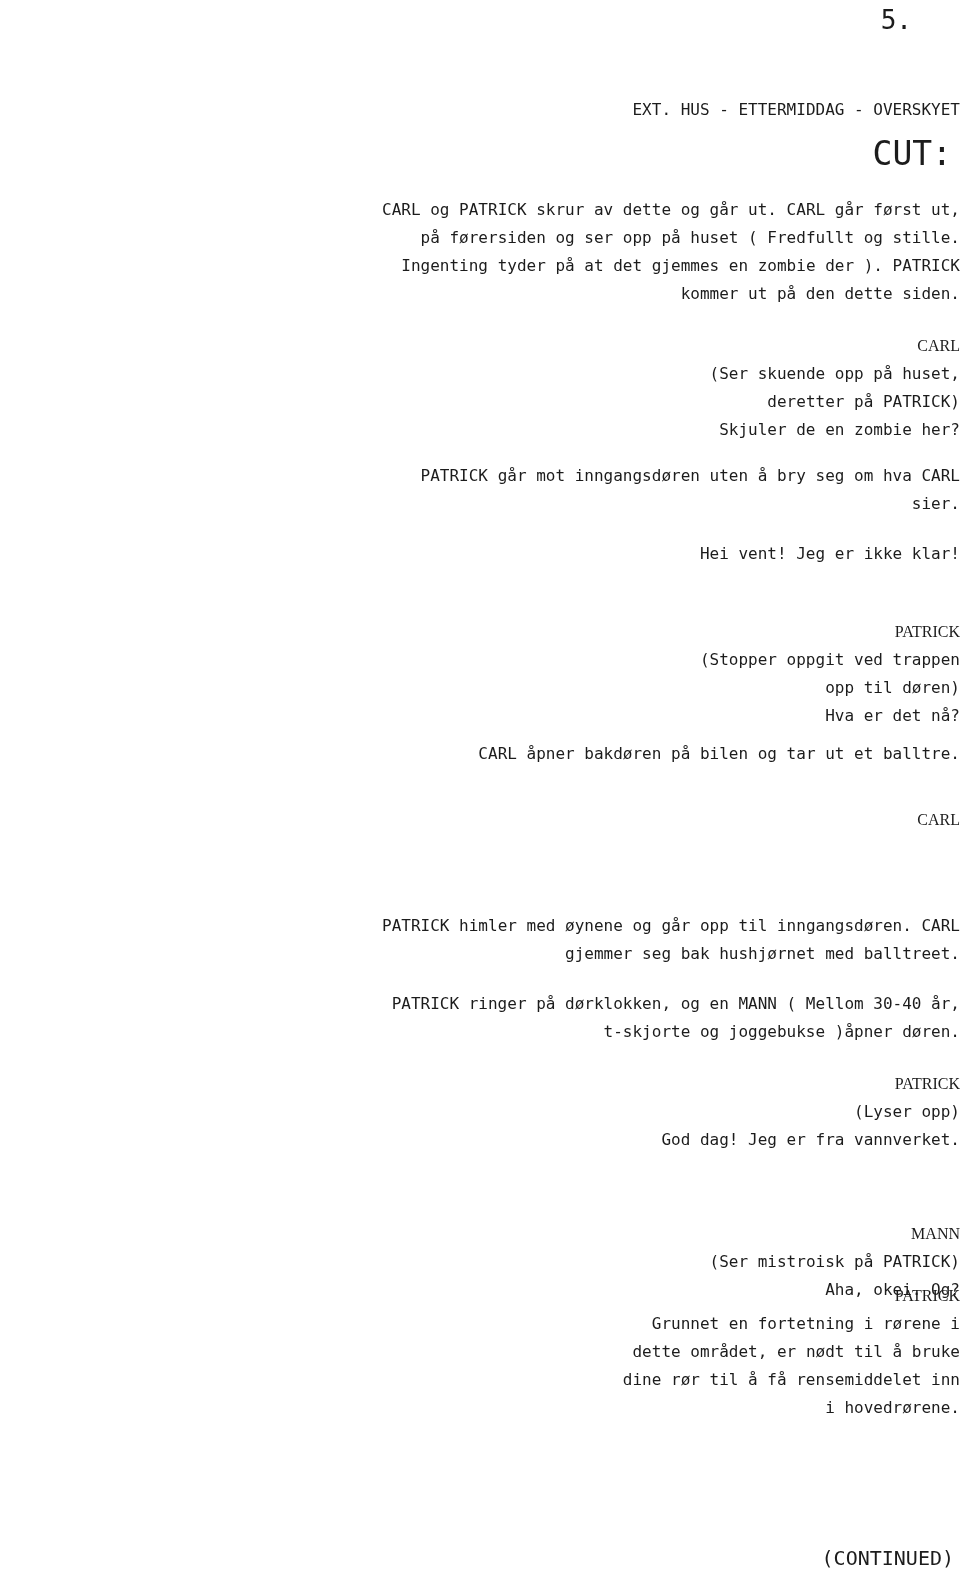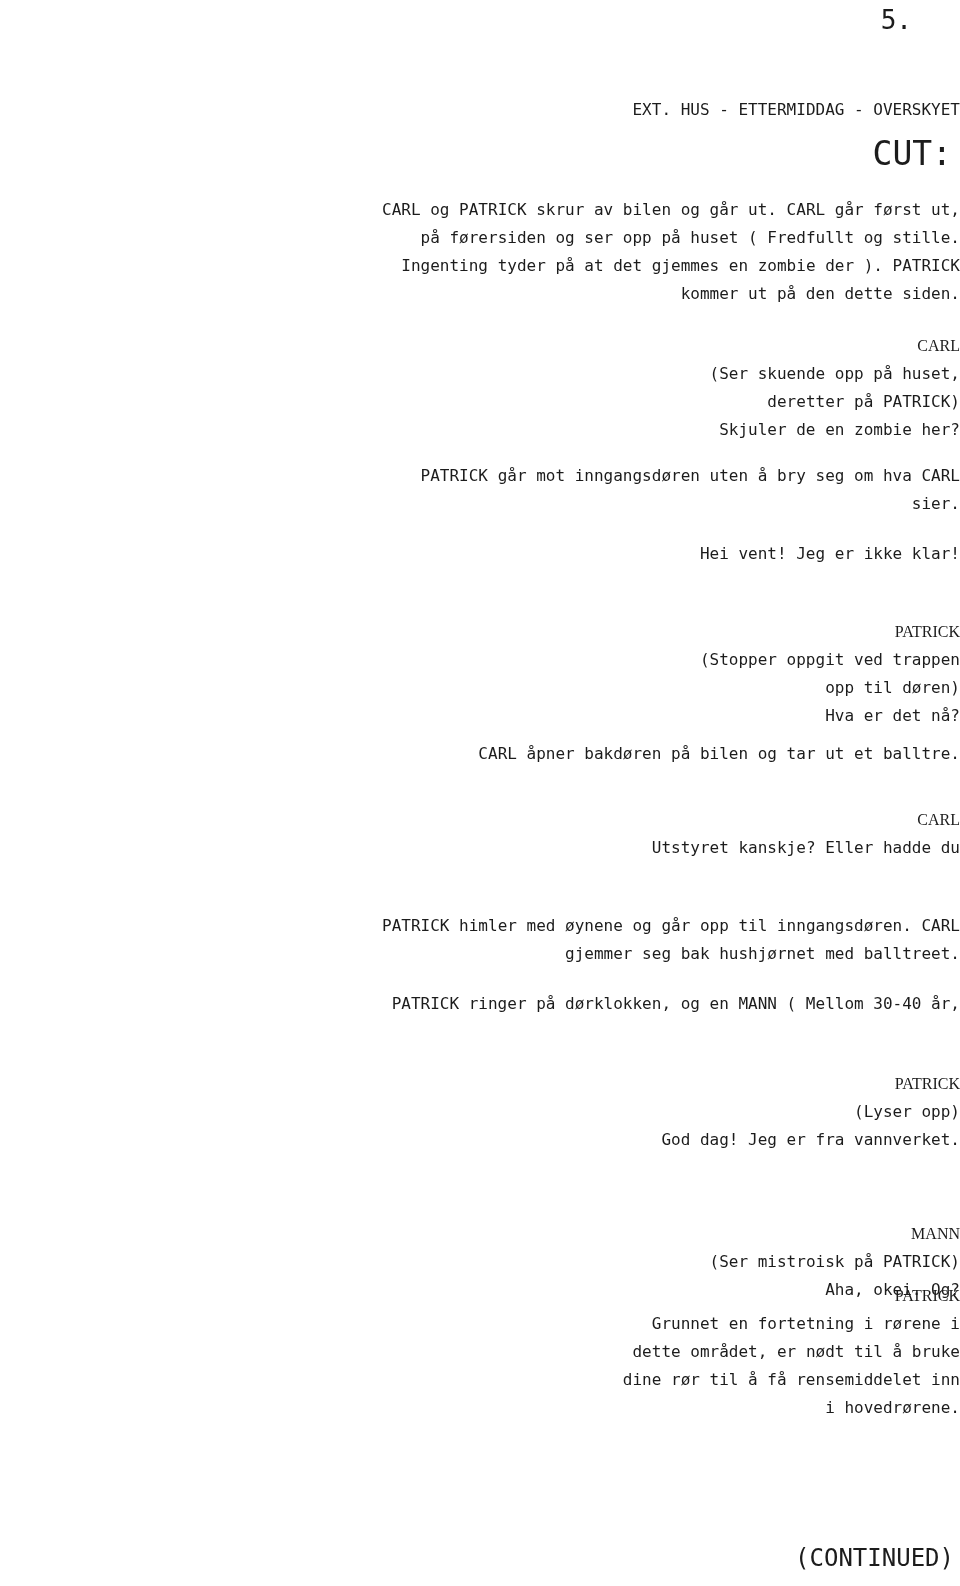--- a/index.html
+++ b/index.html
@@ -48,21 +48,21 @@
     top: 140px;
     right: 8px;
     font-size: 33px;
     line-height: 28px;
     white-space: pre;
   }
   .continued {
     position: absolute;
     bottom: 14px;
     right: 6px;
-    font-size: 24px;
+    font-size: 20px;
     line-height: 28px;
     white-space: pre;
   }
   .body-block {
     position: absolute;
     left: 10px;
     width: 950px;
     text-align: right;
   }
 </style>
@@ -73,21 +73,21 @@
 
   <div class="page-number">5.</div>
 
   <div class="body-block" style="top: 96px;">
     <div class="line ind-0">EXT. HUS - ETTERMIDDAG - OVERSKYET</div>
   </div>
 
   <div class="transition">CUT:</div>
 
   <div class="body-block" style="top: 196px;">
-    <div class="line ind-0">CARL og PATRICK skrur av bilen og går ut. CARL går først ut,</div>
+    <div class="line ind-0">CARL og PATRICK skrur av dette og går ut. CARL går først ut,</div>
     <div class="line ind-0">på førersiden og ser opp på huset ( Fredfullt og stille.</div>
     <div class="line ind-0">Ingenting tyder på at det gjemmes en zombie der ). PATRICK</div>
     <div class="line ind-0">kommer ut på den dette siden.</div>
   </div>
 
   <div class="body-block" style="top: 332px;">
     <div class="line ind-chr">CARL</div>
     <div class="line ind-par">(Ser skuende opp på huset,</div>
     <div class="line ind-par">deretter på PATRICK)</div>
     <div class="line ind-dlg">Skjuler de en zombie her?</div>
@@ -110,30 +110,30 @@
     <div class="line ind-par">opp til døren)</div>
     <div class="line ind-dlg">Hva er det nå?</div>
   </div>
 
   <div class="body-block" style="top: 740px;">
     <div class="line ind-0">CARL åpner bakdøren på bilen og tar ut et balltre.</div>
   </div>
 
   <div class="body-block" style="top: 806px;">
     <div class="line ind-chr">CARL</div>
-    <div class="line ind-dlg">Utstyret kanskje? Eller hadde du</div>
   </div>
 
   <div class="body-block" style="top: 912px;">
     <div class="line ind-0">PATRICK himler med øynene og går opp til inngangsdøren. CARL</div>
     <div class="line ind-0">gjemmer seg bak hushjørnet med balltreet.</div>
   </div>
 
   <div class="body-block" style="top: 990px;">
     <div class="line ind-0">PATRICK ringer på dørklokken, og en MANN ( Mellom 30-40 år,</div>
+    <div class="line ind-0">t-skjorte og joggebukse )åpner døren.</div>
   </div>
 
   <div class="body-block" style="top: 1070px;">
     <div class="line ind-chr">PATRICK</div>
     <div class="line ind-par">(Lyser opp)</div>
     <div class="line ind-dlg">God dag! Jeg er fra vannverket.</div>
   </div>
 
   <div class="body-block" style="top: 1220px;">
     <div class="line ind-chr">MANN</div>

